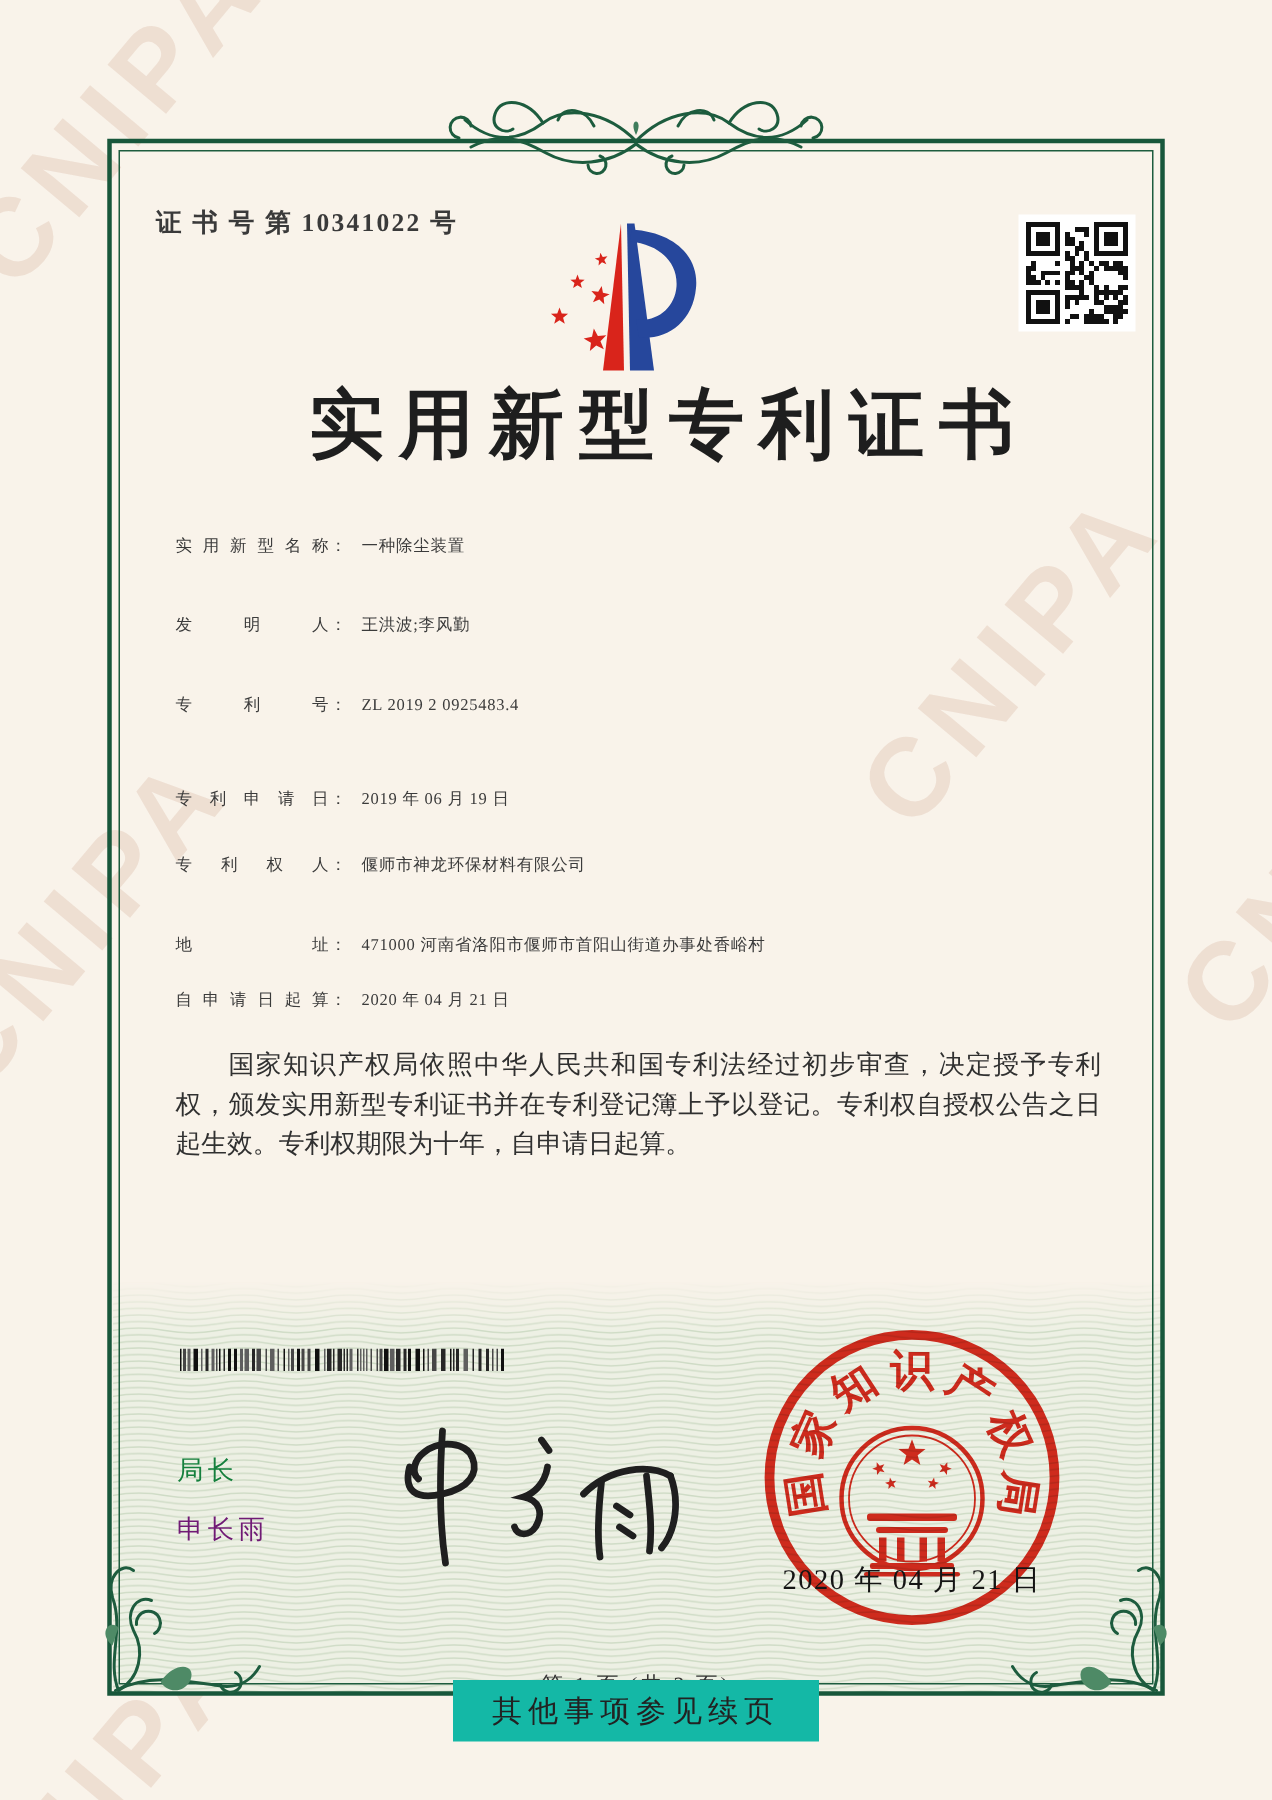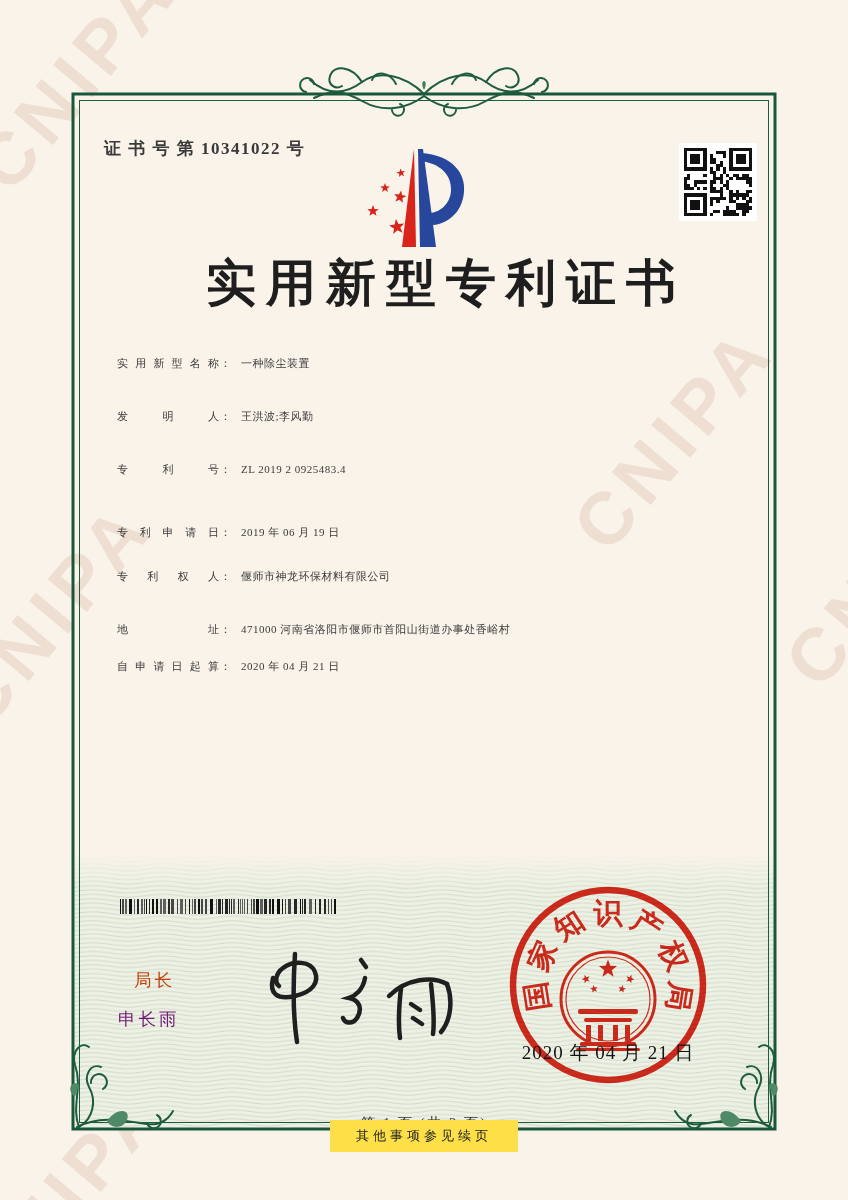--- a/index.html
+++ b/index.html
@@ -63,38 +63,38 @@
   .flabel2{display:inline-block;width:86px;text-align:justify;text-align-last:justify;}
   
   .body-text{
     position:absolute;left:117px;top:697px;width:617px;
     font-size:17.2px;line-height:26.6px;color:#303030;text-align:justify;
   }
   .body-text p{margin:0;text-indent:2.05em;}
   
   .barcode{position:absolute;left:120px;top:899px;width:216px;height:15px;}
   
-  .signer-title{position:absolute;left:134px;top:968px;font-size:17.5px;letter-spacing:3px;color:#c2410c;}
+  .signer-title{position:absolute;left:118px;top:968px;font-size:17.5px;letter-spacing:3px;color:#15803d;}
   .signer-name {position:absolute;left:118px;top:1007px;font-size:17.5px;letter-spacing:3px;color:#701a75;}
   .signature{position:absolute;left:243px;top:944px;width:215px;height:105px;}
   
   .seal{position:absolute;left:506px;top:883px;width:204px;height:204px;mix-blend-mode:multiply;opacity:.95;}
   .seal-date{
     position:absolute;left:502px;top:1040px;width:212px;text-align:center;
     font-size:19px;letter-spacing:1px;color:#141414;
   }
   
   .pageinfo{
     position:absolute;left:0;top:1094px;width:848px;text-align:center;
     font-size:14.5px;letter-spacing:2px;color:#333;margin-top:20px;
   }
   .contnote{
     position:absolute;left:50%;top:1120px;transform:translateX(-50%);
-    background:#fde047;padding:7px 26px;
-    font-size:13px;letter-spacing:4px;color:#222;
+    background:#14b8a6;padding:7px 26px;
+    font-size:20px;letter-spacing:4px;color:#222;
   }
 </style>
 </head>
 <body>
 
 <div class="wm wm1">CNIPA</div>
 <div class="wm wm2">CNIPA</div>
 <div class="wm wm3">CNIPA</div>
 <div class="wm wm4">CNIPA</div>
 <div class="wm wm5">CNIPA</div>
@@ -417,20 +417,21 @@
   </div>
   <div class="row r6">
     <span class="flabel">地址</span><span class="colon">：</span><span class="fvalue">471000 河南省洛阳市偃师市首阳山街道办事处香峪村</span>
   </div>
   <div class="row r7">
     <span class="flabel">自申请日起算</span><span class="colon">：</span><span class="fvalue">2020 年 04 月 21 日</span>
   </div>
 </div>
 
 <div class="body-text">
+  <p>国家知识产权局依照中华人民共和国专利法经过初步审查，决定授予专利权，颁发实用新型专利证书并在专利登记簿上予以登记。专利权自授权公告之日起生效。专利权期限为十年，自申请日起算。</p>
 </div>
 
 <svg class="barcode" id="barcode-svg" viewBox="0 0 216 15" preserveAspectRatio="none">
     <rect x="0" y="0" width="1" height="15" fill="#101010"></rect>
     <rect x="2" y="0" width="2" height="15" fill="#464646"></rect>
     <rect x="5" y="0" width="2" height="15" fill="#5e5e5e"></rect>
     <rect x="9" y="0" width="3" height="15" fill="#101010"></rect>
     <rect x="14" y="0" width="1" height="15" fill="#5e5e5e"></rect>
     <rect x="17" y="0" width="2" height="15" fill="#262626"></rect>
     <rect x="21" y="0" width="2" height="15" fill="#5e5e5e"></rect>

